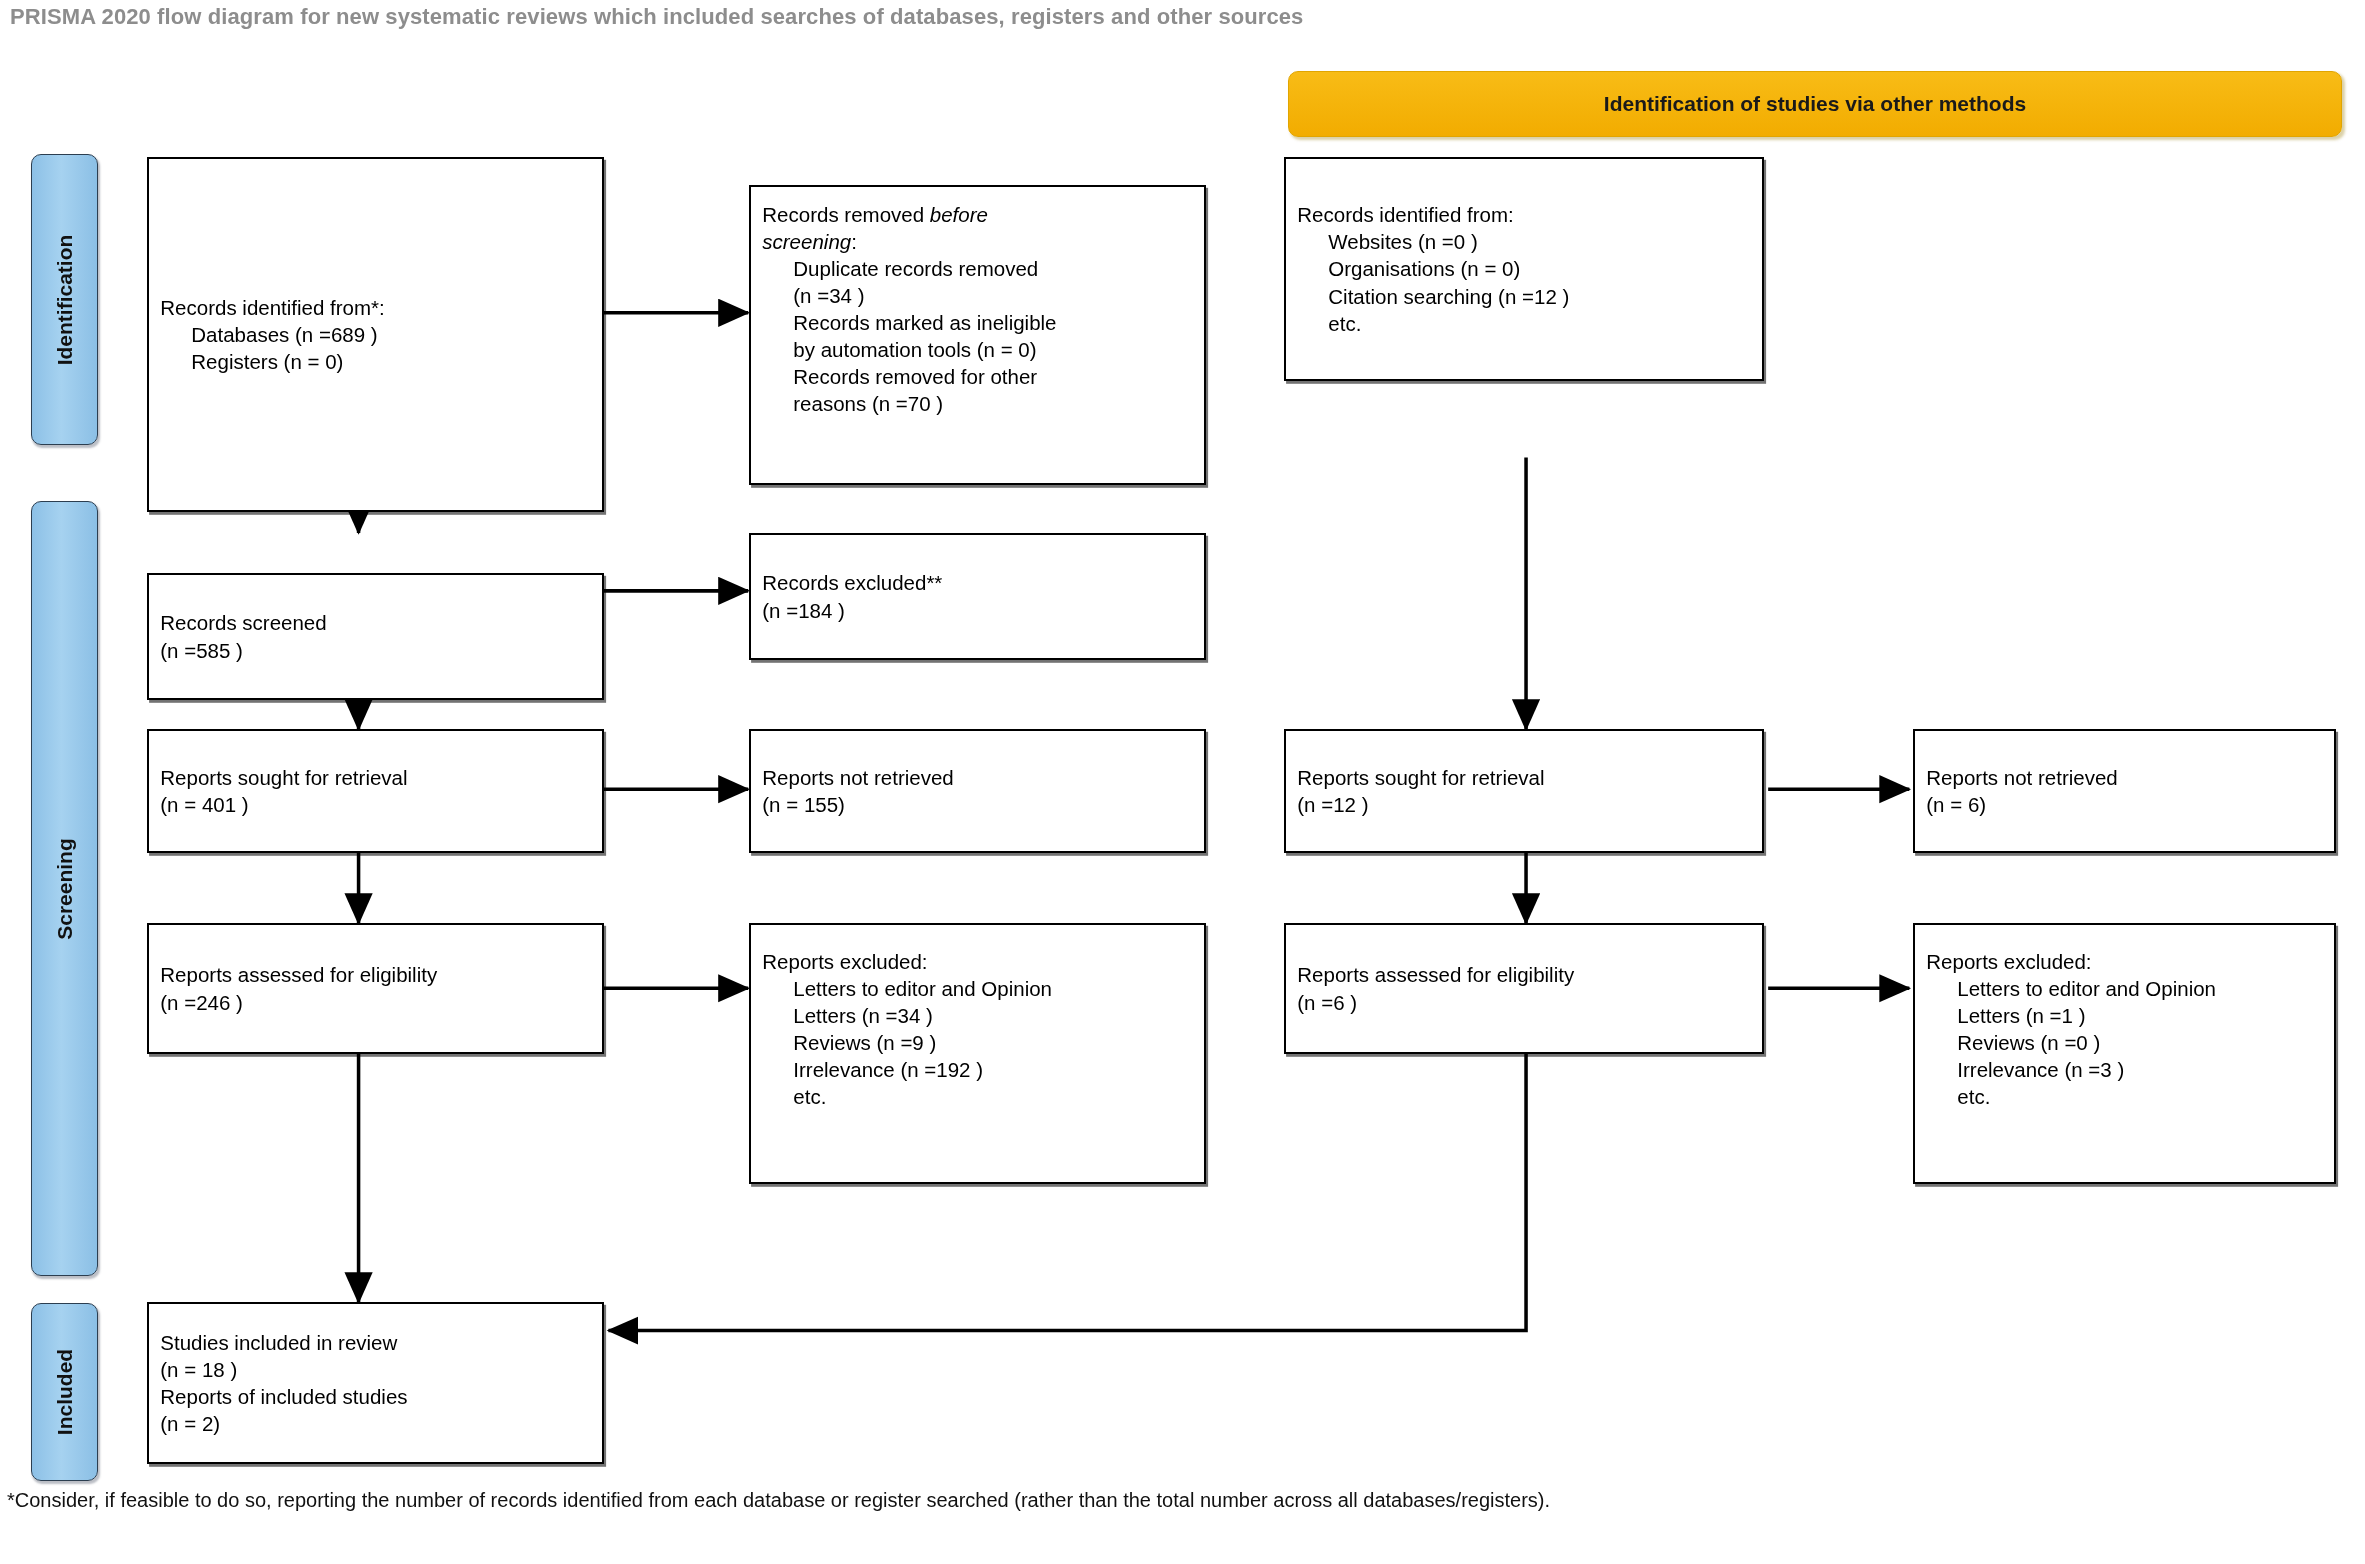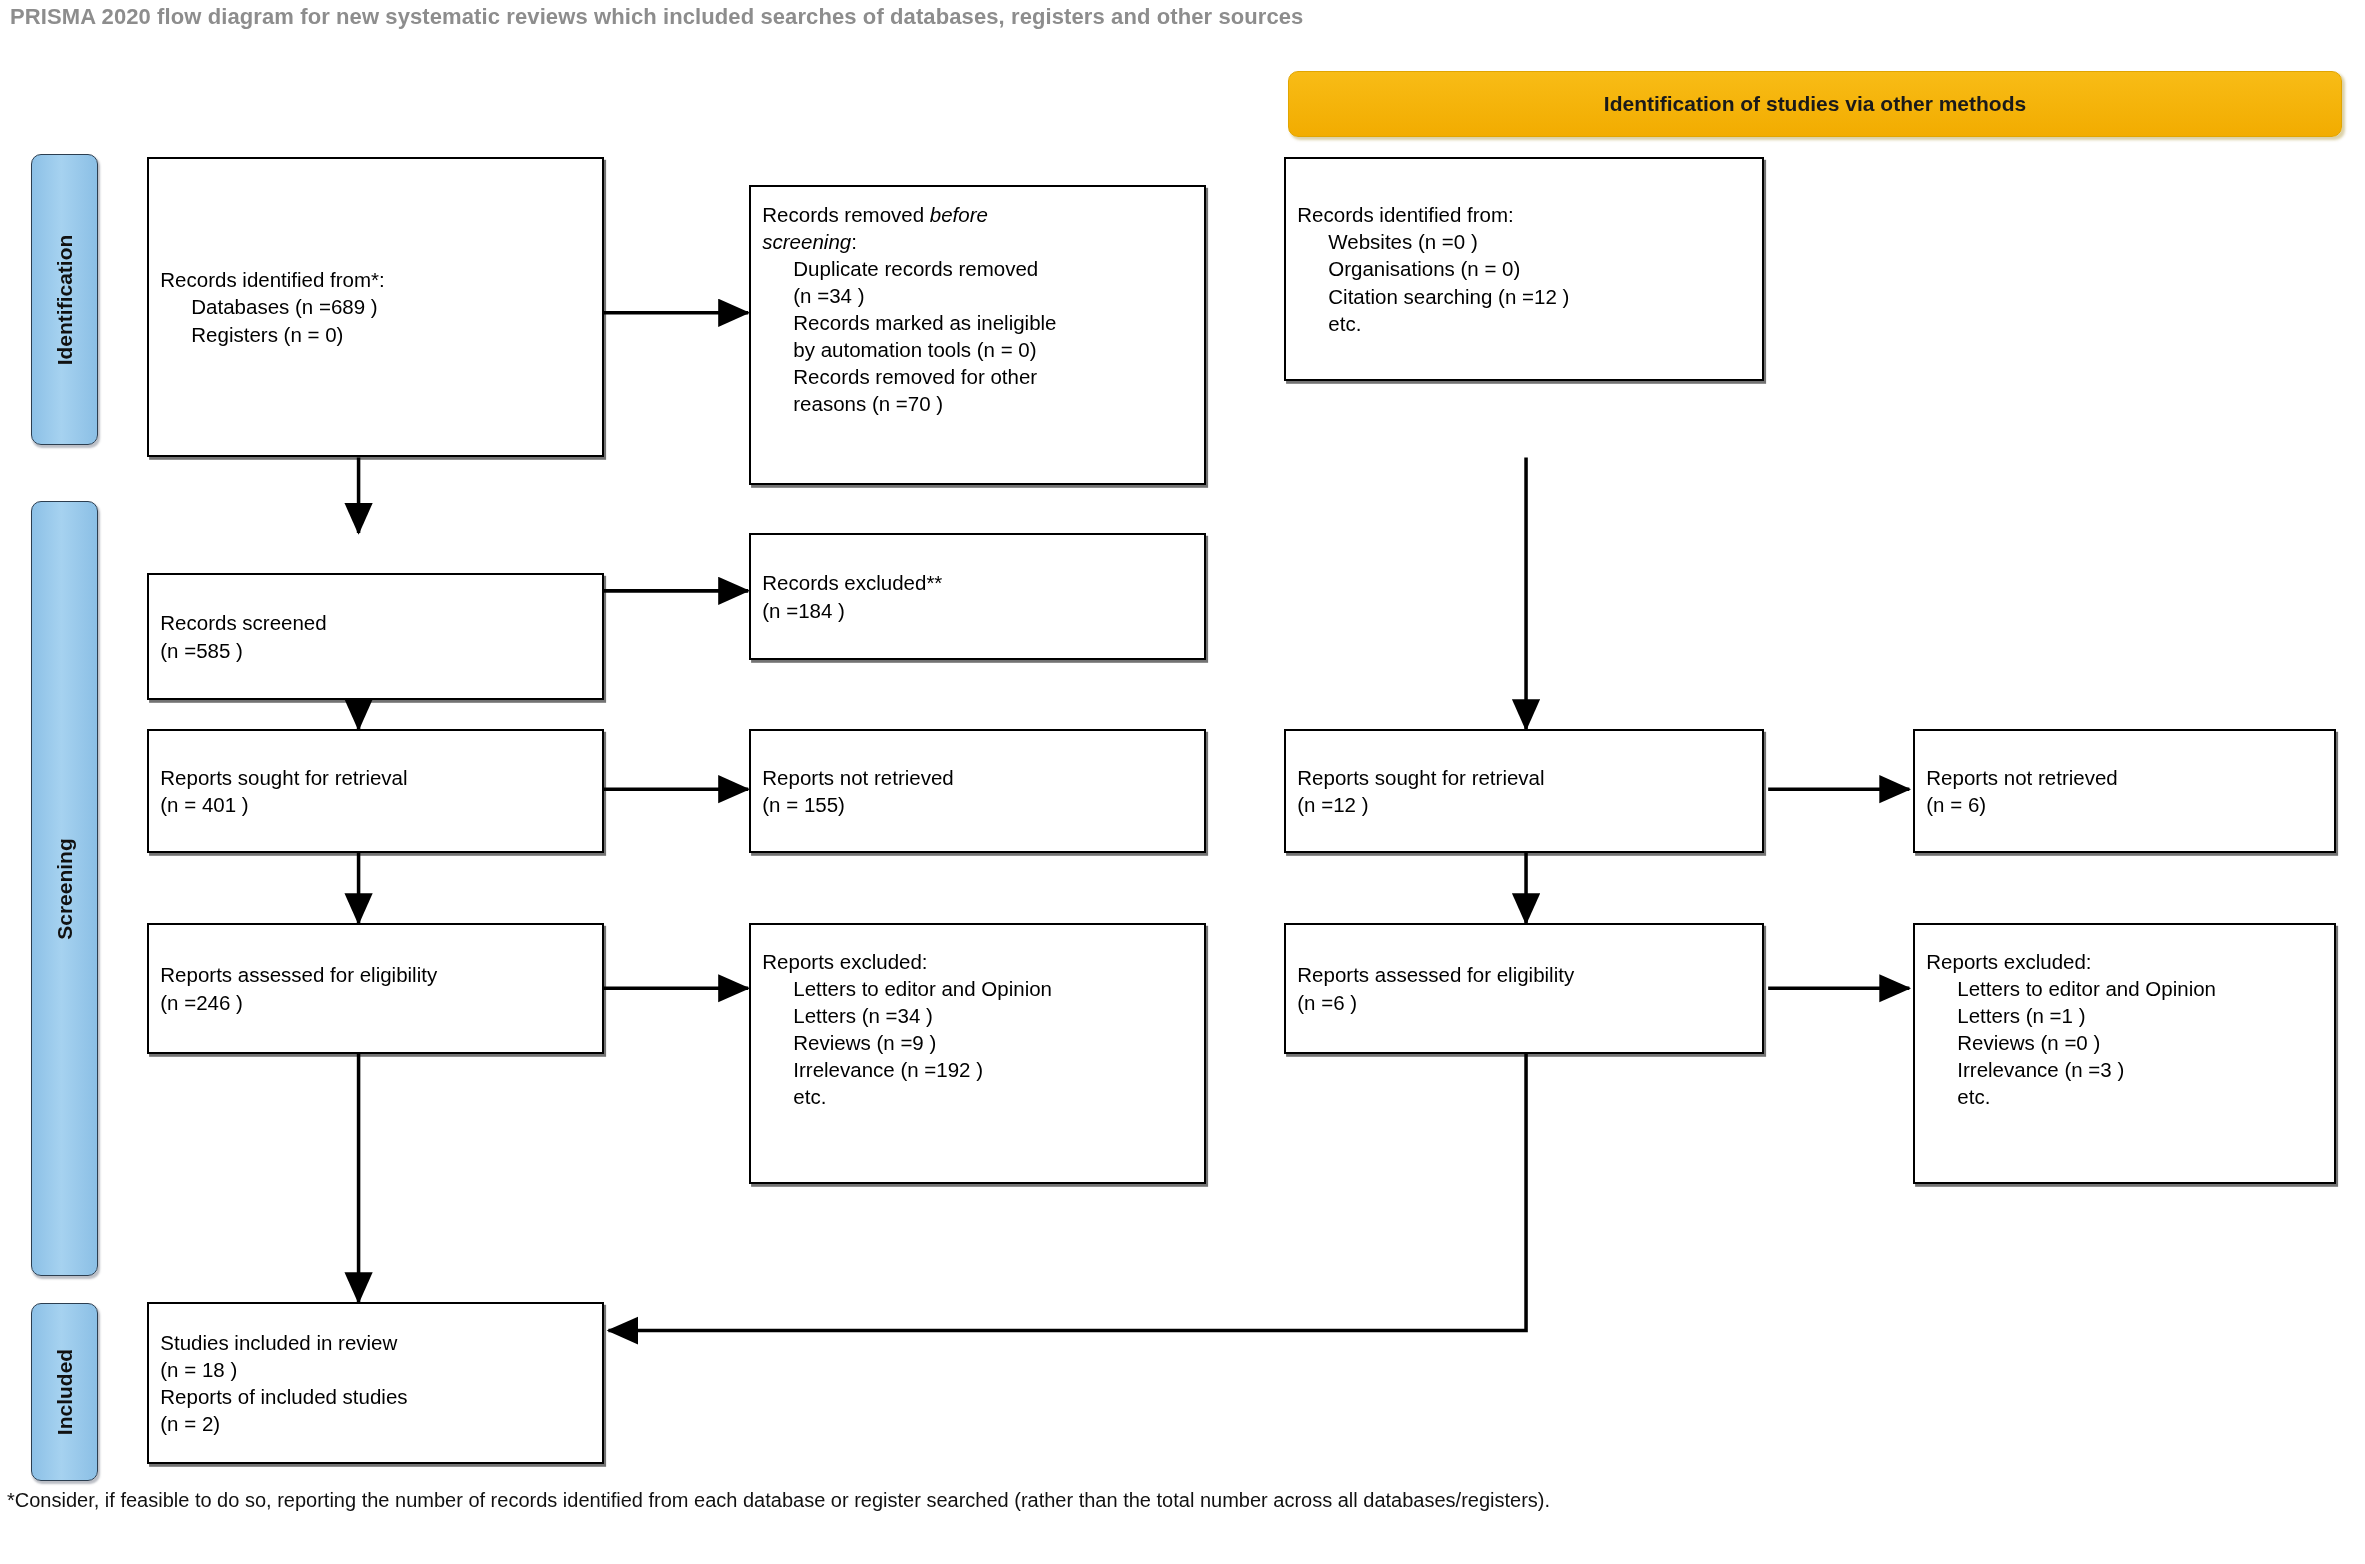--- a/index.html
+++ b/index.html
@@ -149,21 +149,21 @@
   <div class="stage-rail" style="left:31px; top:154px; width:65px; height:289px;">
     <span>Identification</span>
   </div>
   <div class="stage-rail" style="left:31px; top:501px; width:65px; height:773px;">
     <span>Screening</span>
   </div>
   <div class="stage-rail" style="left:31px; top:1303px; width:65px; height:176px;">
     <span>Included</span>
   </div>
 
-  <div class="box" style="left:147px; top:157px; width:457px; height:300px;">
+  <div class="box" style="left:147px; top:157px; width:457px; height:355px;">
     <div class="box-text">
       <span>Records identified from*:</span><br>
       <span class="ind">Databases (n =689 )</span>
       <span class="ind">Registers (n = 0)</span>
     </div>
   </div>
 
   <div class="box" style="left:749px; top:157px; width:457px; height:300px; align-items:flex-start;margin-top:28px;">
     <div class="box-text" style="padding-top:14px;">
       <span>Records removed </span><span class="ital">before</span><br>

